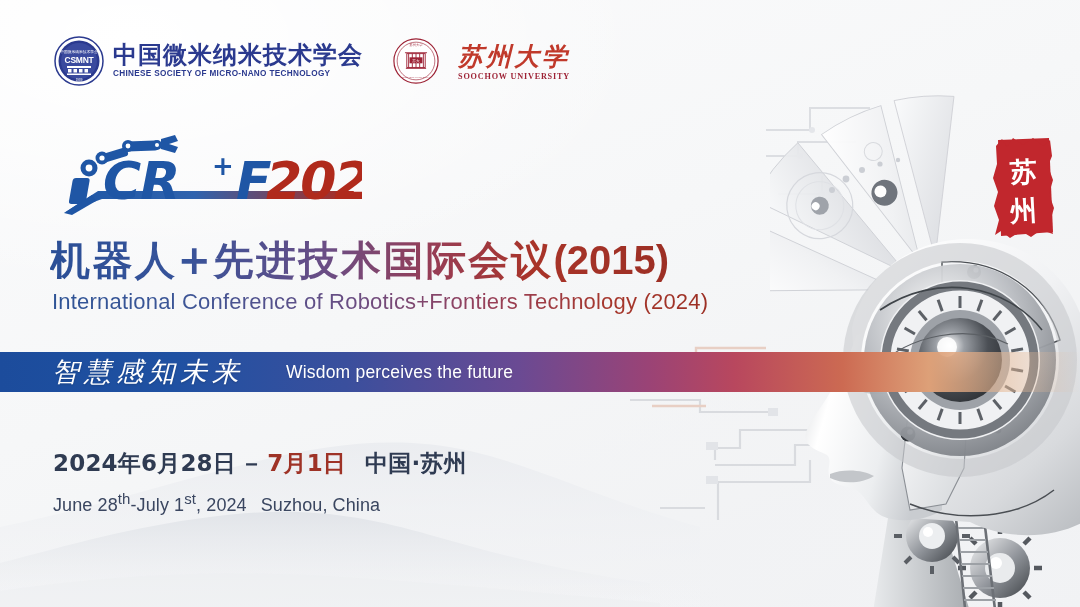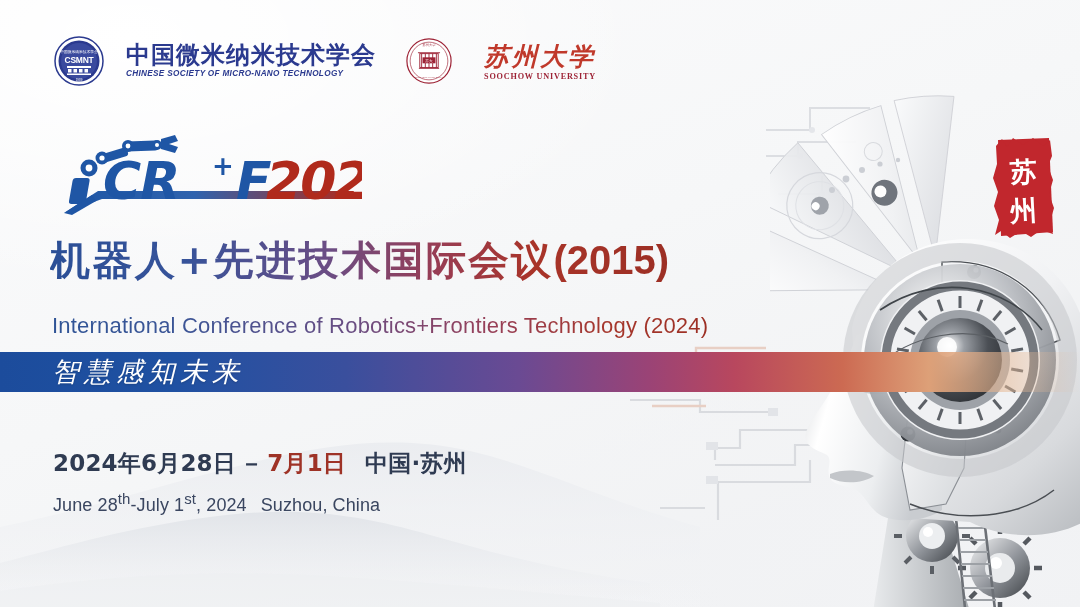--- a/index.html
+++ b/index.html
@@ -17,31 +17,31 @@
   }
 
   
   .mountains{position:absolute;left:0;bottom:0;width:1080px;height:230px;pointer-events:none;}
   .circuit{position:absolute;pointer-events:none;}
   .fanwrap{position:absolute;right:-20px;top:42px;width:330px;height:270px;pointer-events:none;}
   .robotwrap{position:absolute;right:-10px;top:218px;width:330px;height:400px;pointer-events:none;}
 
   
   .logos{position:absolute;left:54px;top:36px;display:flex;align-items:center;gap:30px;}
-  .logo-group{display:flex;align-items:center;gap:22px;}
+  .logo-group{display:flex;align-items:center;gap:9px;}
   .seal-csmnt{width:50px;height:50px;flex:none;}
   .seal-scu{width:46px;height:46px;flex:none;}
   .csmnt-text{display:flex;flex-direction:column;justify-content:center;line-height:1;}
   .csmnt-cn{
     font-size:24px;font-weight:700;color:#2b3a8f;letter-spacing:1px;
     font-family:"DejaVu Sans","Liberation Sans",sans-serif;white-space:nowrap;
   }
   .csmnt-en{
     font-size:8.2px;font-weight:700;color:#2b3a8f;letter-spacing:.32px;
-    margin-top:3px;white-space:nowrap;font-style:italic;
+    margin-top:3px;white-space:nowrap;
   }
   .scu-text{display:flex;flex-direction:column;justify-content:center;line-height:1;}
   .scu-cn{width:132px;height:30px;display:block;}
   .scu-en{
     font-size:8.2px;font-weight:700;color:#9d2235;letter-spacing:.8px;
     margin-top:2px;text-align:center;white-space:nowrap;
     font-family:"Liberation Serif","DejaVu Serif",serif;
   }
 
   
@@ -55,21 +55,21 @@
     background:linear-gradient(90deg,#2b4f96 0%,#37539a 22%,#6b4d84 45%,#973d55 62%,#a93429 78%,#9c2f24 100%);
     -webkit-background-clip:text;background-clip:text;color:transparent;
     -webkit-text-fill-color:transparent;
   }
   .title-cn .paren{font-family:"Liberation Sans",sans-serif;letter-spacing:0;}
   .title-en{
     position:absolute;left:52px;top:289px;
     font-size:22px;font-weight:400;letter-spacing:.2px;white-space:nowrap;
     font-family:"Liberation Sans","DejaVu Sans",sans-serif;
     background:linear-gradient(90deg,#2f5496 0%,#3c5596 20%,#6a4d82 46%,#96405a 66%,#a6372c 85%,#9c2f24 100%);
-    -webkit-background-clip:text;background-clip:text;color:transparent;margin-top:24px;
+    -webkit-background-clip:text;background-clip:text;color:transparent;
     -webkit-text-fill-color:transparent;
   }
 
   
   .banner{
     position:absolute;left:0;top:352px;width:1080px;height:40px;
     background:linear-gradient(90deg,
       #1c4c9c 0%,#1f51a2 16%,#3a4f9d 32%,#6a4a93 48%,
       #9a4376 60%,#b8475e 68%,#cc6a52 78%,#dda078 86%,
       rgba(231,186,150,.55) 93%,rgba(240,215,195,0) 100%);
@@ -460,20 +460,21 @@
     </g>
   </svg>
 
   <div class="title-cn">
     <span>机器人+先进技术国际会议</span><span class="paren">(2015)</span>
   </div>
   <div class="title-en">International Conference of Robotics+Frontiers Technology (2024)</div>
 
   <div class="banner">
     <span class="slogan-cn">智慧感知未来</span>
+    <span class="slogan-en">Wisdom perceives the future</span>
   </div>
 
   <div class="dates">
     <div class="date-cn">
       <span class="d1">2024年6月28日</span><span class="dash">－</span><span class="d2">7月1日</span><span class="city">中国·苏州</span>
     </div>
     <div class="date-en">
       <span>June 28</span><sup>th</sup><span>-July 1</span><sup>st</sup><span>,  2024</span><span class="place">Suzhou, China</span>
     </div>
   </div>

